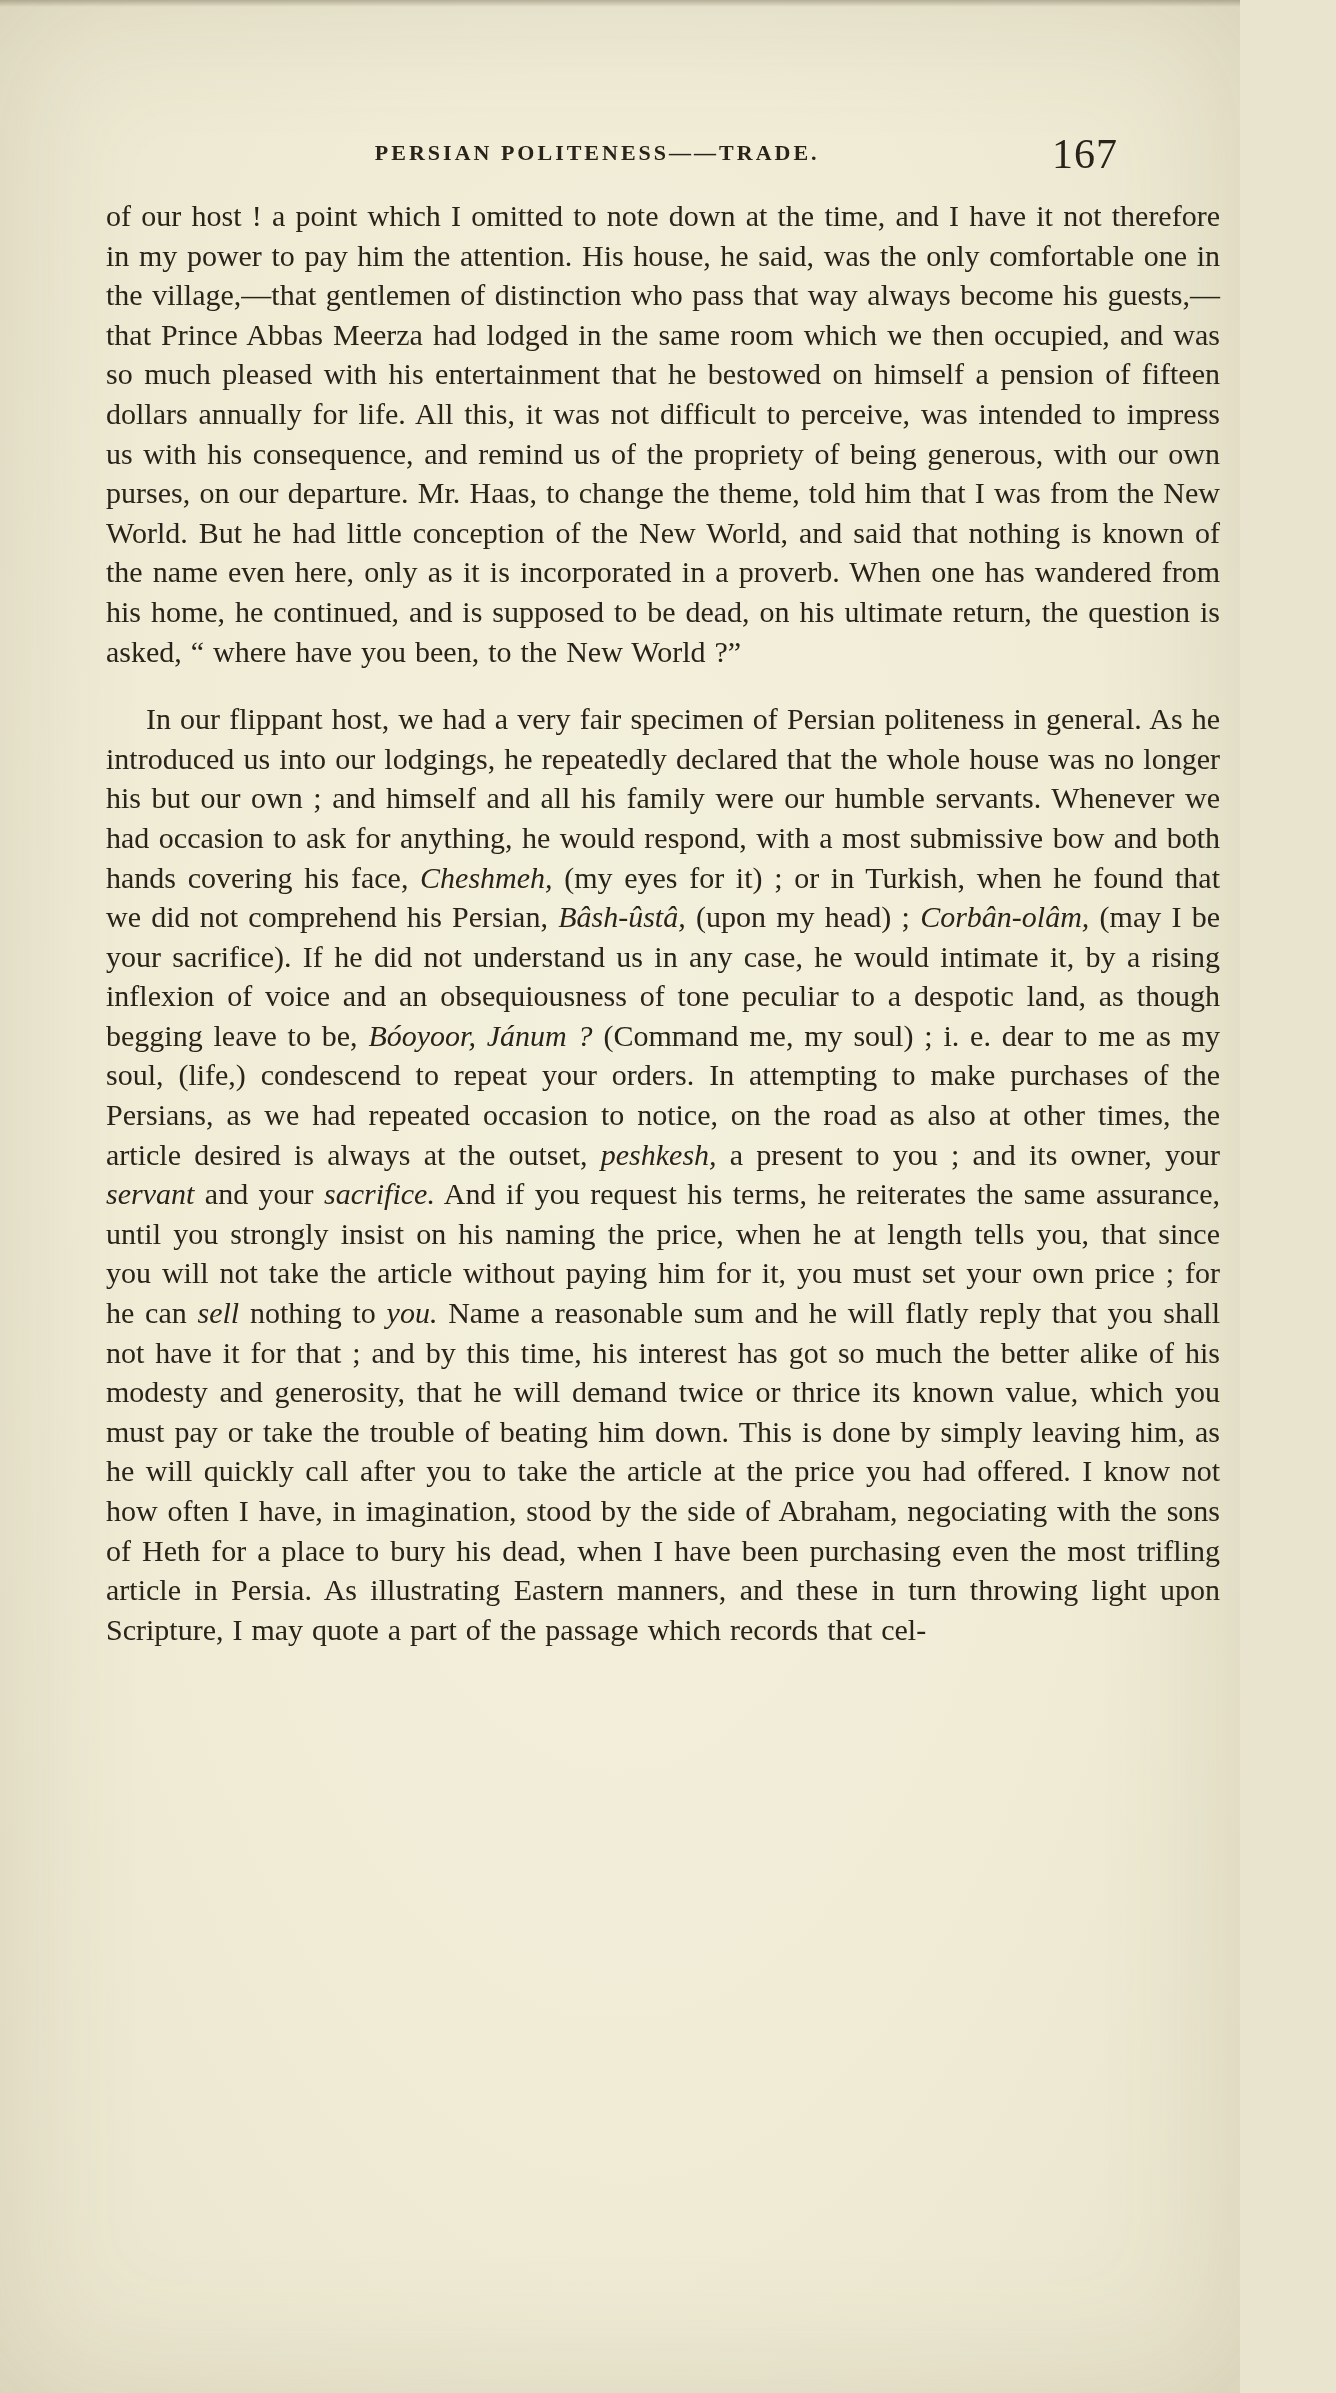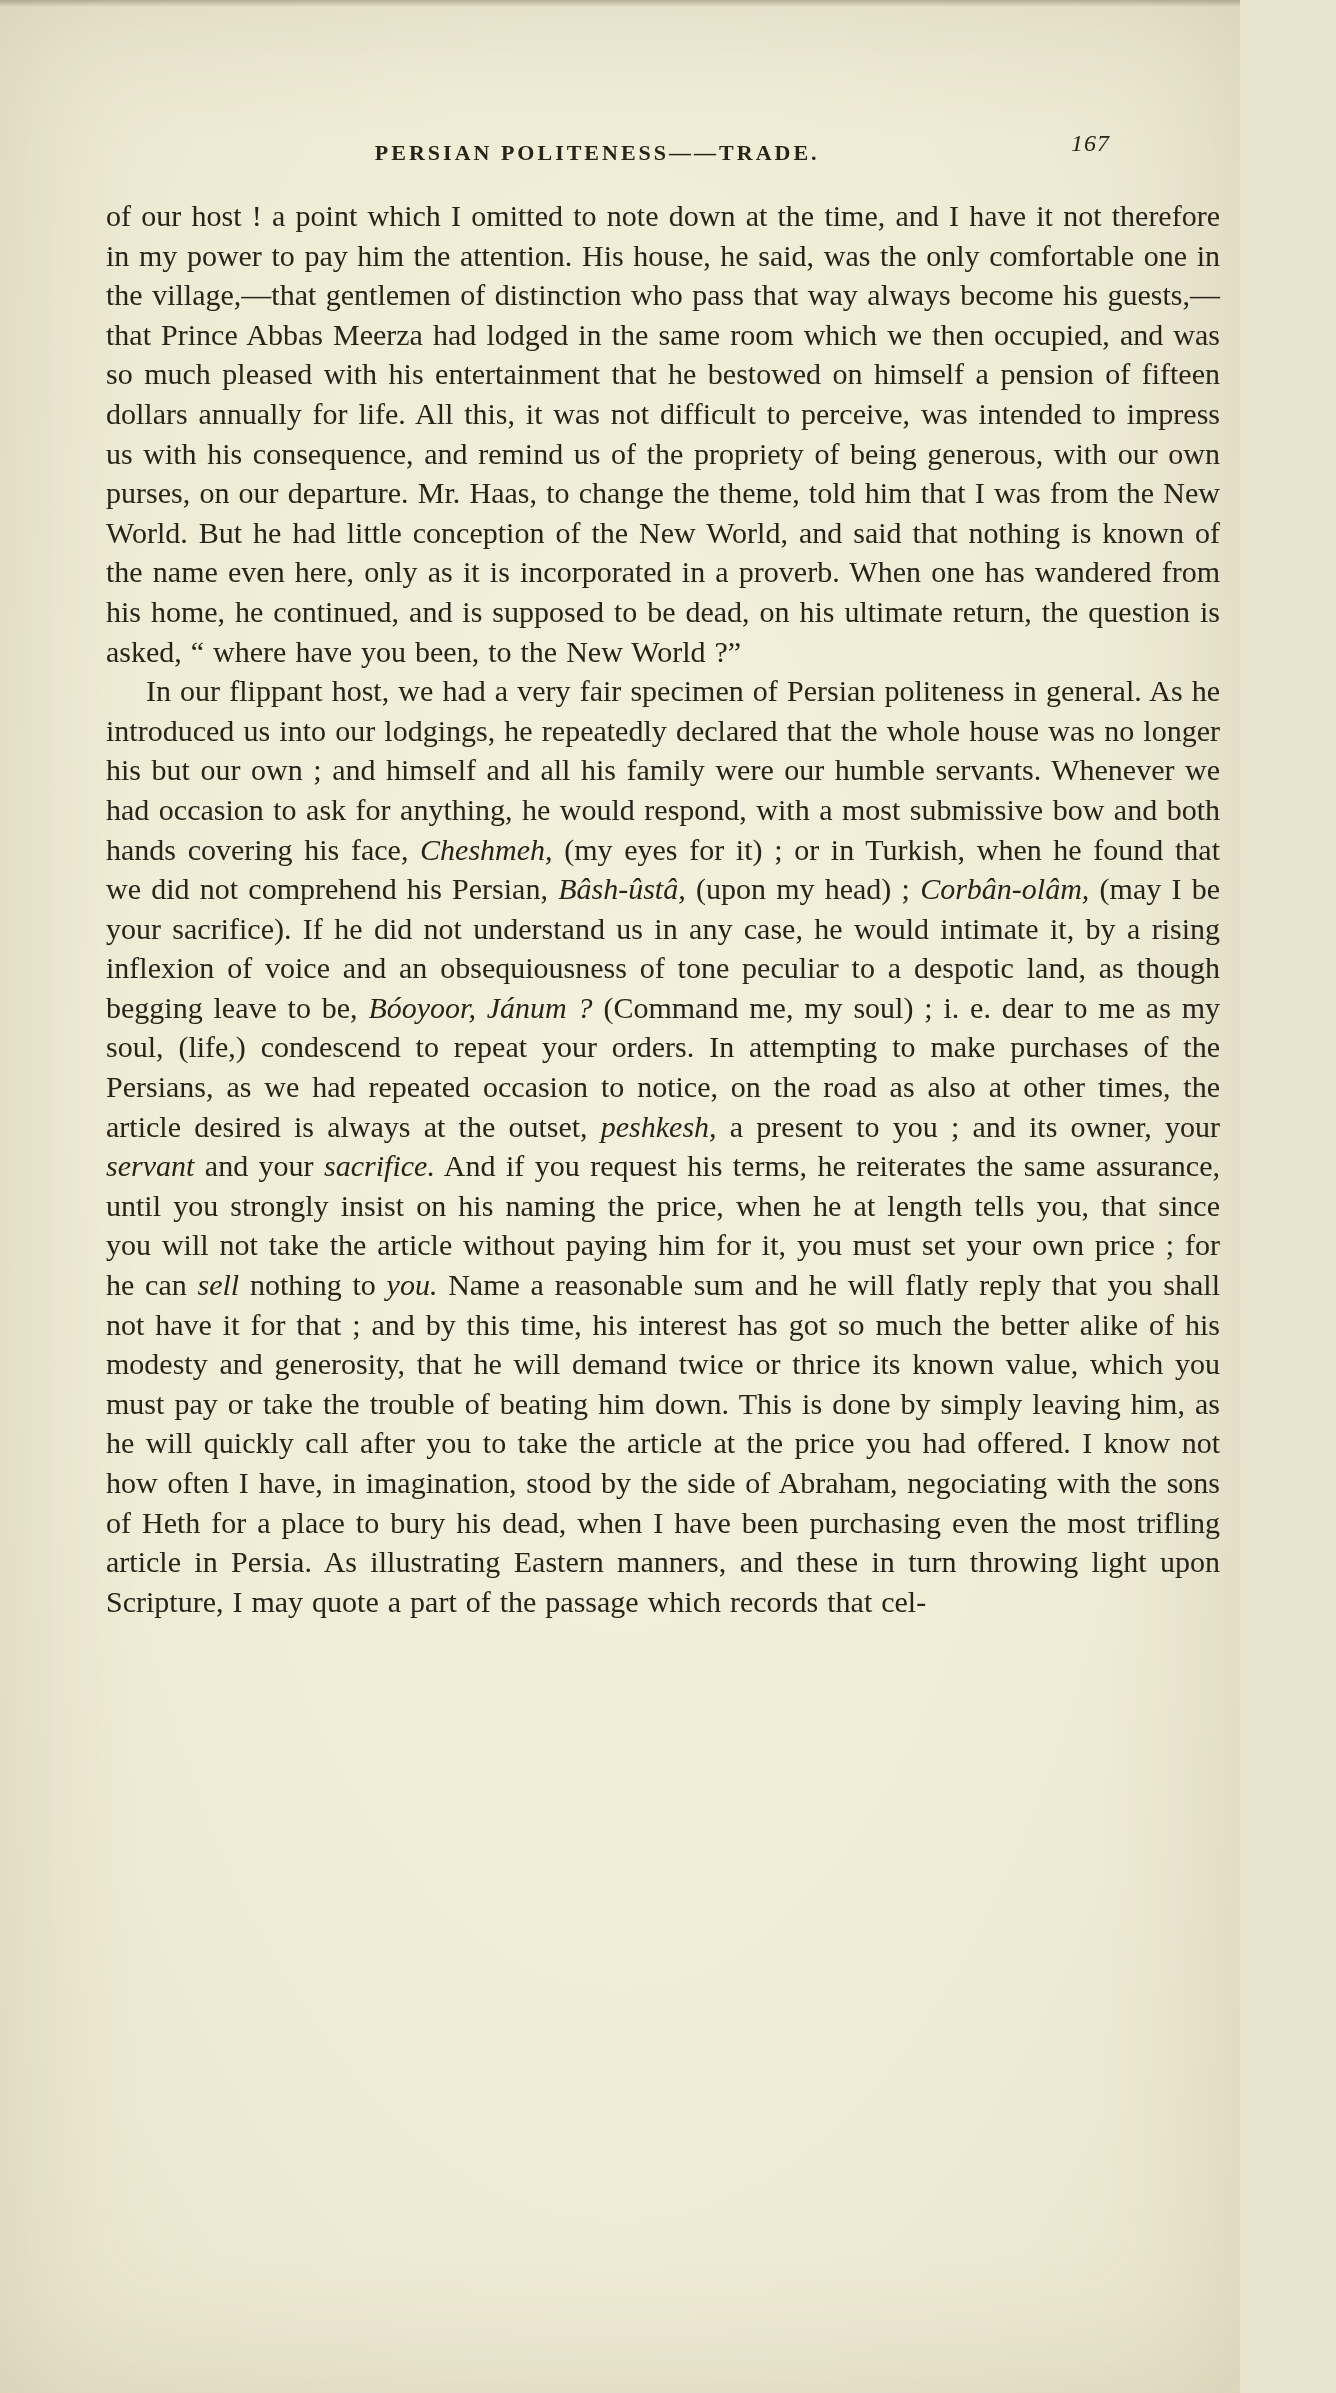--- a/index.html
+++ b/index.html
@@ -30,35 +30,34 @@
     position:absolute;
     left:50%;top:8px;
     transform:translateX(-54%);
     font-size:22px;
     font-weight:700;
     letter-spacing:3px;
     white-space:nowrap;
   }
   .page-number{
     position:absolute;
-    right:12px;top:-2px;
-    font-size:24px;
+    right:4px;top:-2px;
+    font-size:42px;
     letter-spacing:1px;
-    font-style:italic;
   }
   .text-block{
     position:absolute;
     top:196px;left:106px;width:1114px;
     font-size:30px;
     line-height:39.6px;
     text-align:justify;
     word-spacing:1.5px;
   }
   .para{margin:0;}
-  .para.indent{text-indent:40px;}
+  .para.indent{text-indent:40px;margin-top:28px;}
   .para i{font-style:italic;}
 </style>
 </head>
 <body>
 
 <div class="page">
   <header class="running-head">
     <span class="head-title">PERSIAN POLITENESS——TRADE.</span>
     <span class="page-number">167</span>
   </header>

